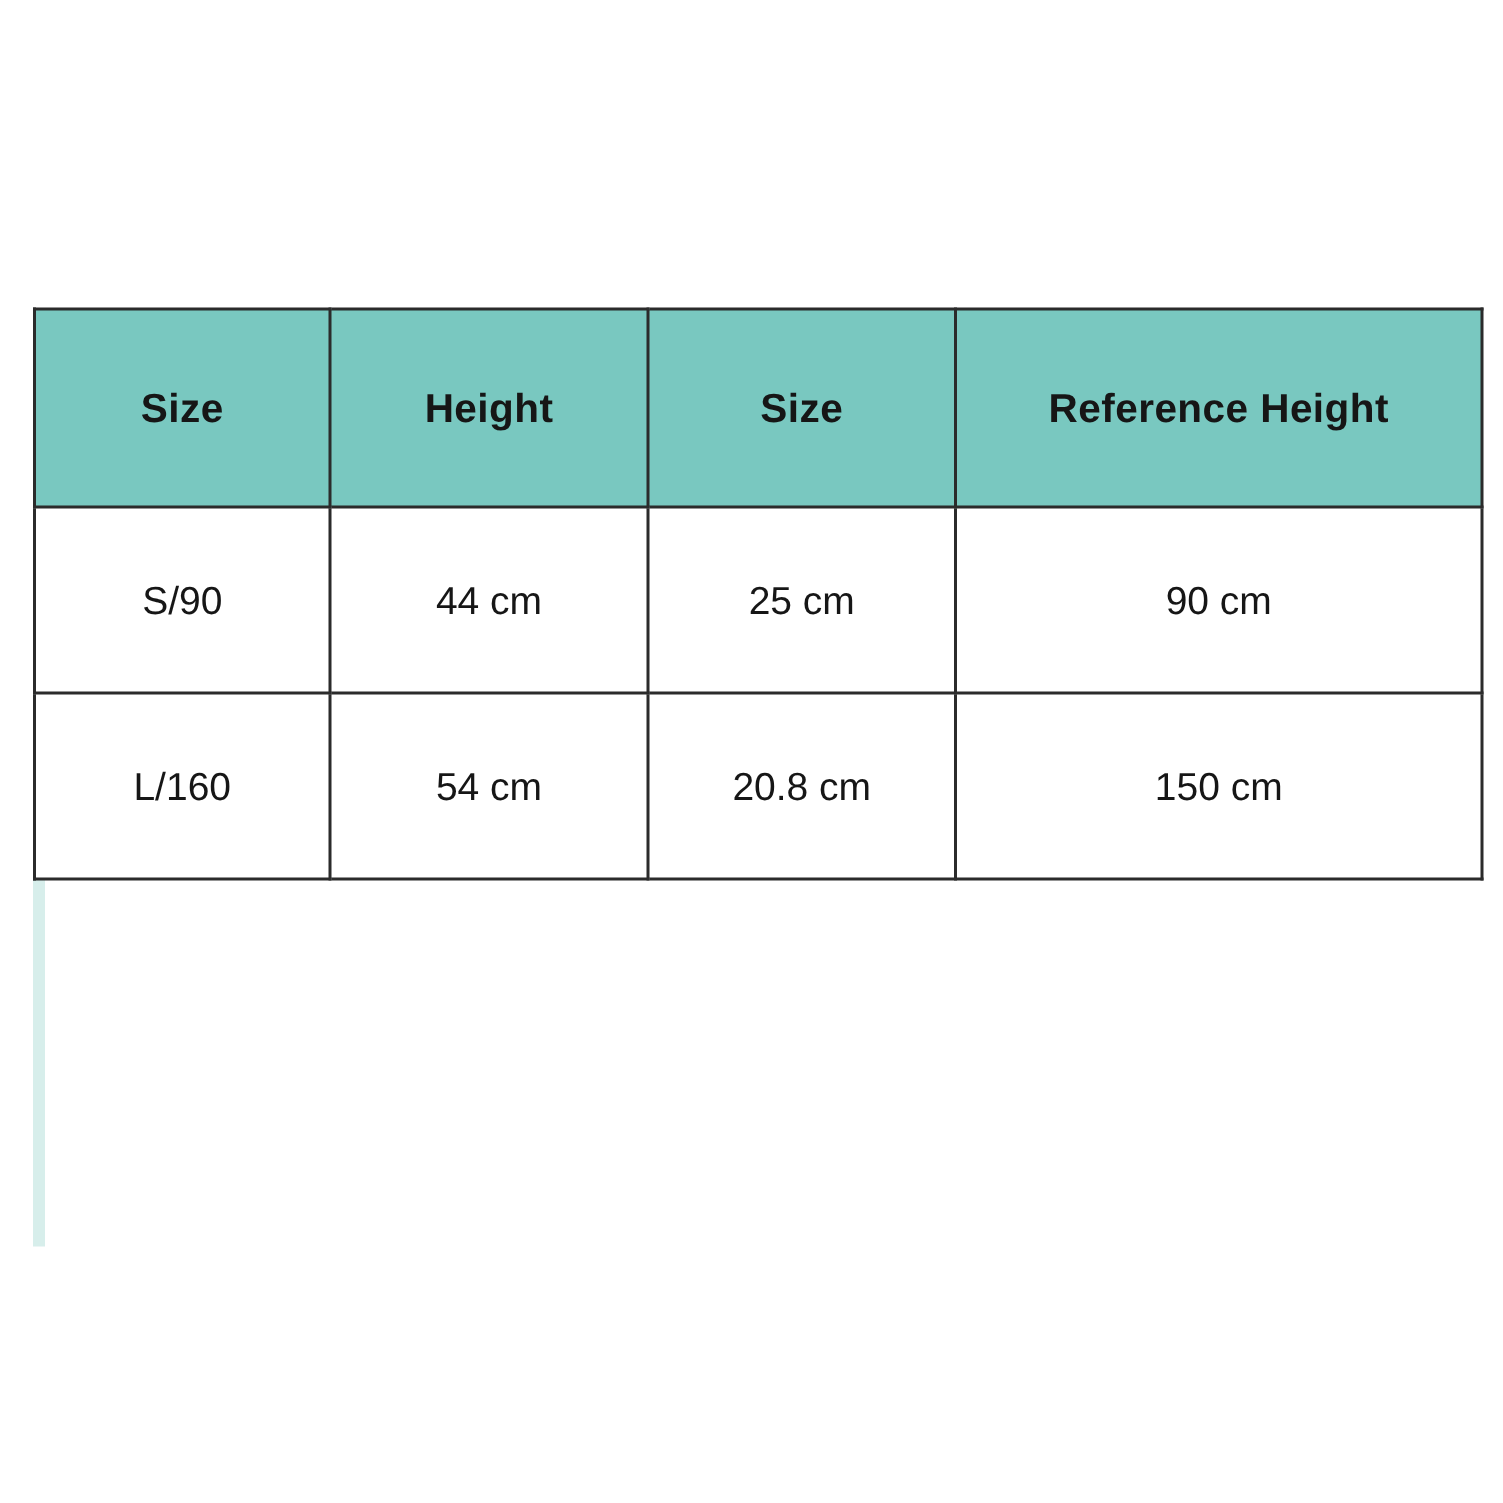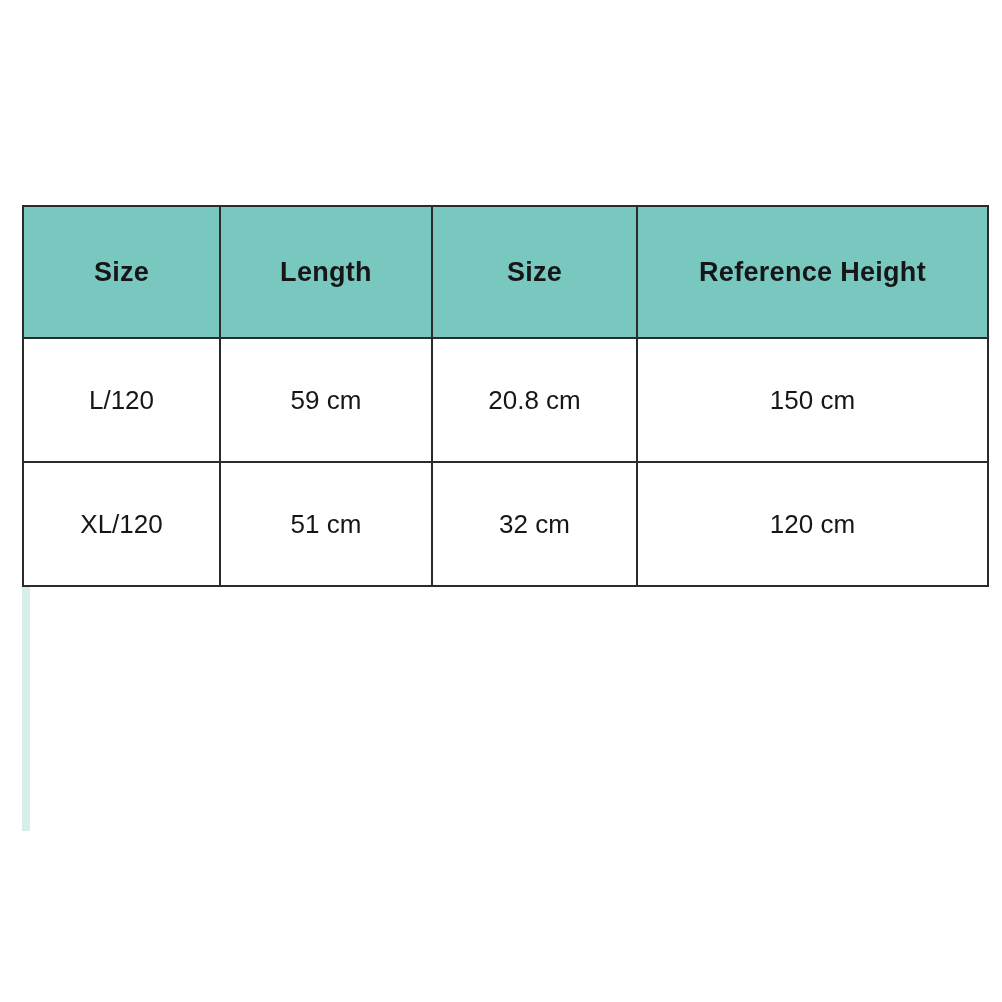--- a/index.html
+++ b/index.html
@@ -78,35 +78,35 @@
     <table class="size-table">
       <colgroup>
         <col class="c-size">
         <col class="c-length">
         <col class="c-bust">
         <col class="c-ref">
       </colgroup>
       <thead>
         <tr>
           <th>Size</th>
-          <th>Length</th>
+          <th>Height</th>
           <th>Size</th>
           <th>Reference Height</th>
         </tr>
       </thead>
       <tbody>
         <tr>
-          <td>L/120</td>
-          <td>59 cm</td>
+          <td>S/90</td>
+          <td>44 cm</td>
+          <td>25 cm</td>
+          <td>90 cm</td>
+        </tr>
+        <tr>
+          <td>L/160</td>
+          <td>54 cm</td>
           <td>20.8 cm</td>
           <td>150 cm</td>
-        </tr>
-        <tr>
-          <td>XL/120</td>
-          <td>51 cm</td>
-          <td>32 cm</td>
-          <td>120 cm</td>
         </tr>
       </tbody>
     </table>
   </div>
 
 </div>
 
 </body></html>

